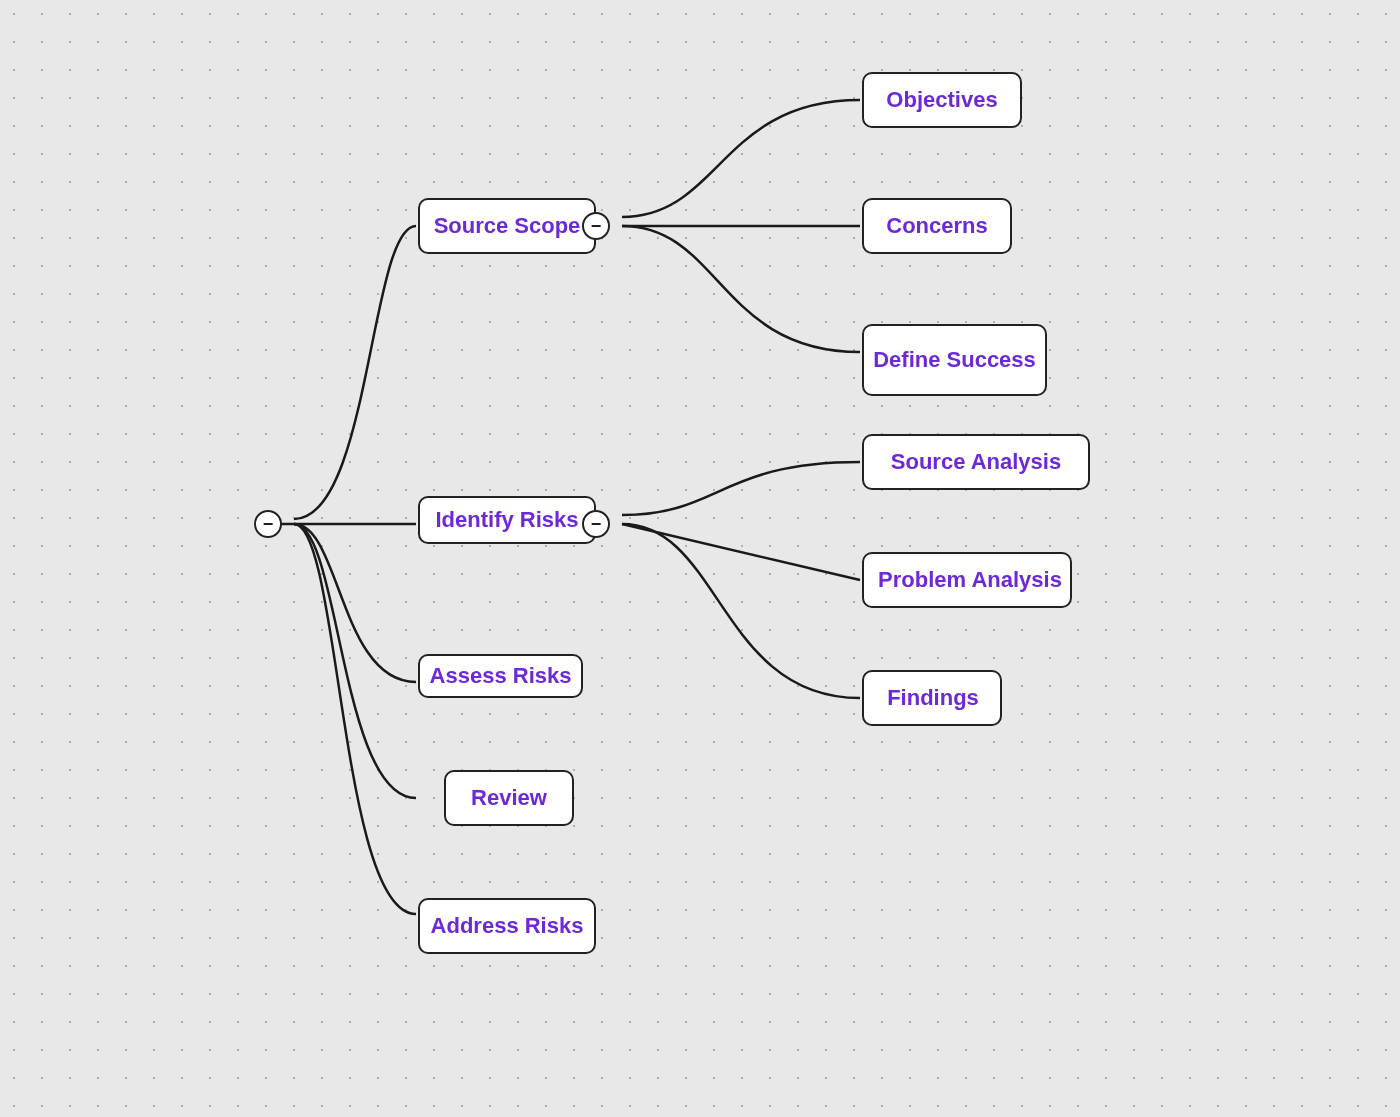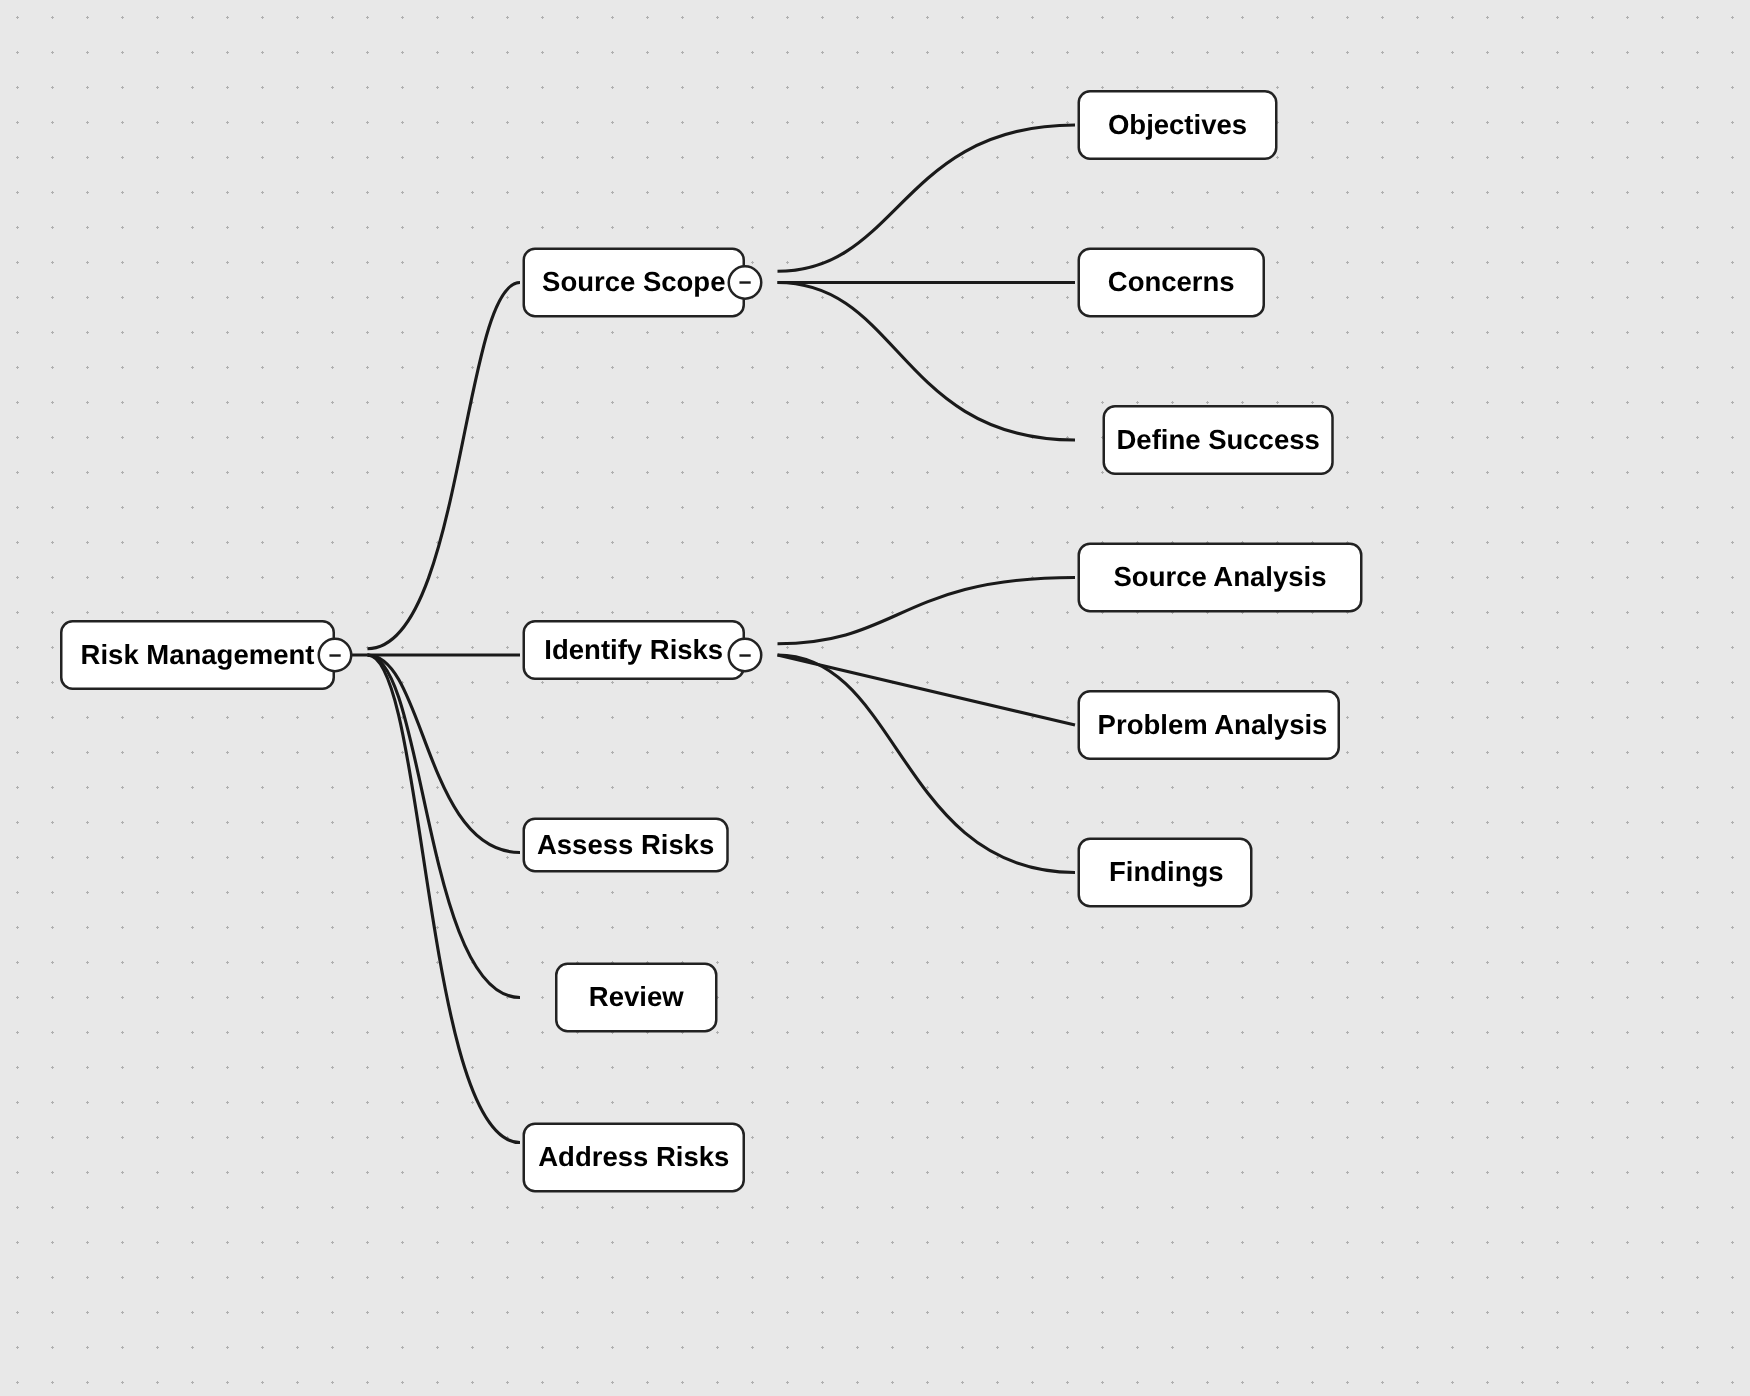--- a/index.html
+++ b/index.html
@@ -25,21 +25,21 @@
     .node {
       position: absolute;
       background: #fff;
       border-radius: 10px;
       border: 2px solid #222;
       display: flex;
       align-items: center;
       justify-content: center;
       font-size: 22px;
       font-weight: 700;
-      color: #000000;
+      color: #6d28d9;
       white-space: nowrap;
       padding: 12px 22px;
     }
 
     .collapse-btn {
       position: absolute;
       width: 28px;
       height: 28px;
       border-radius: 50%;
       background: #fff;
@@ -98,37 +98,36 @@
     <path d="M 596 524 L 592 524"></path>
 
     <path d="M 622 515 C 720 515 720 462 860 462"></path>
 
     <path d="M 622 524 L 860 580"></path>
 
     <path d="M 622 524 C 720 524 720 698 860 698"></path>
 
   </svg>
 
-  <div class="node" style="left:48px; top:496px; width:220px; height:56px;">Risk Management</div>
 
   <div class="node" style="left:418px; top:198px; width:178px; height:56px;">Source Scope</div>
 
   <div class="node" style="left:418px; top:496px; width:178px; height:48px;">Identify Risks</div>
 
   <div class="node" style="left:418px; top:654px; width:165px; height:44px;">Assess Risks</div>
 
   <div class="node" style="left:418px; top:770px; width:130px; height:56px;margin-left:26px;">Review</div>
 
   <div class="node" style="left:418px; top:886px; width:178px; height:56px;margin-top:12px;">Address Risks</div>
 
   <div class="node" style="left:862px; top:72px; width:160px; height:56px;">Objectives</div>
 
   <div class="node" style="left:862px; top:198px; width:150px; height:56px;">Concerns</div>
 
-  <div class="node" style="left:862px; top:324px; width:185px; height:56px;margin-left:20px;">Define Success</div>
+  <div class="node" style="left:862px; top:324px; width:185px; height:72px;">Define Success</div>
 
   <div class="node" style="left:862px; top:434px; width:228px; height:56px;">Source Analysis</div>
 
   <div class="node" style="left:862px; top:552px; width:210px; height:56px;padding-left:28px;">Problem Analysis</div>
 
   <div class="node" style="left:862px; top:670px; width:140px; height:56px;padding-left:24px;">Findings</div>
 
   <div class="collapse-btn" style="left:254px; top:510px;">−</div>
 
   <div class="collapse-btn" style="left:582px; top:212px;">−</div>

